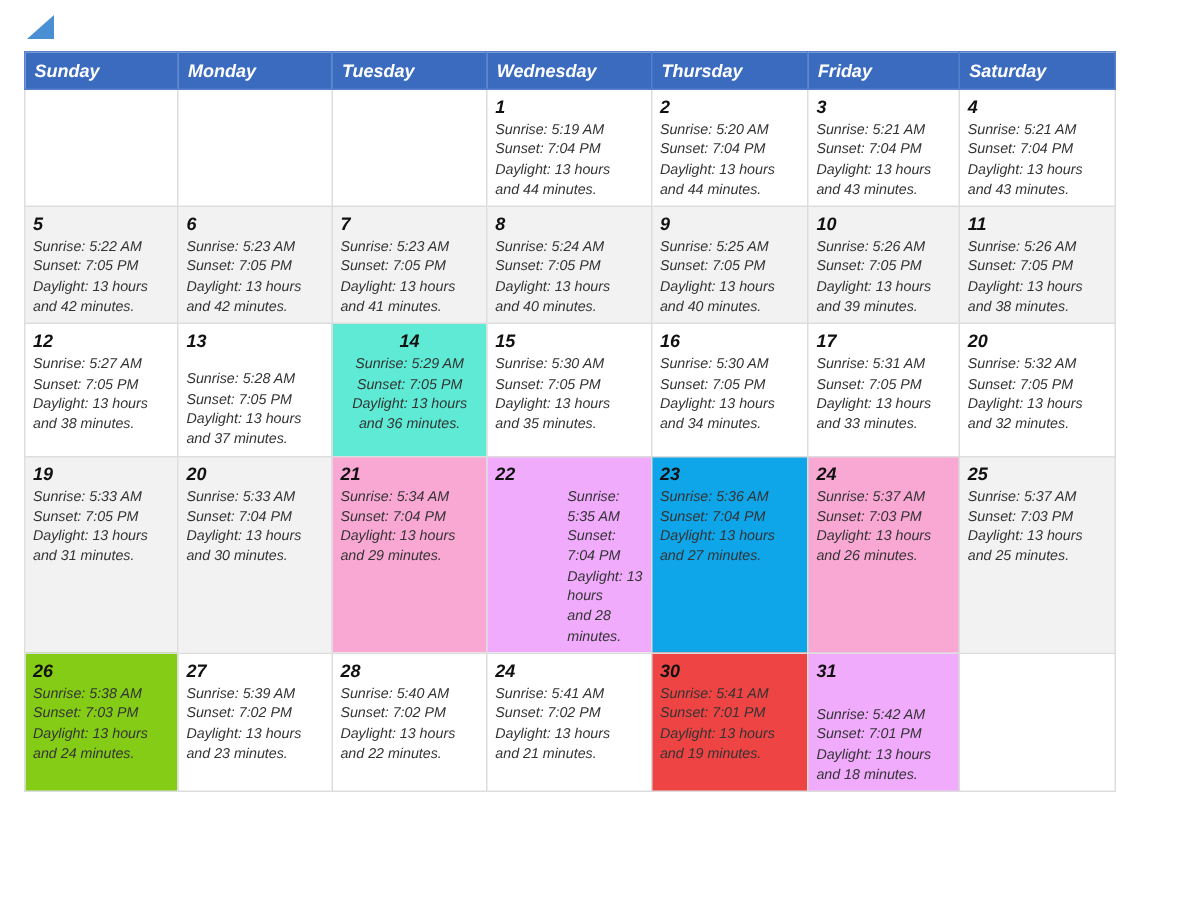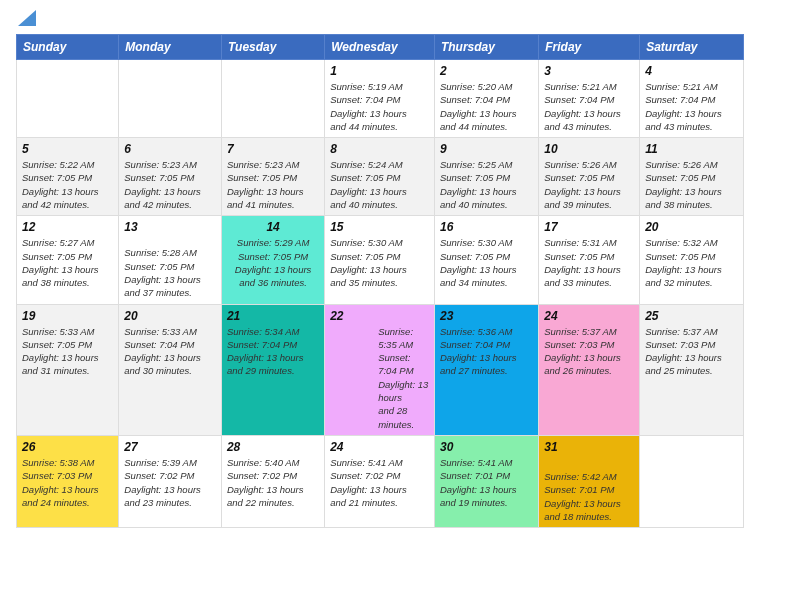--- a/index.html
+++ b/index.html
@@ -268,21 +268,21 @@
 Daylight: 13 hours
 and 31 minutes.</div>
           </td>
           <td style="background: rgb(242, 242, 242);">
             <span class="day-num">20</span>
             <div class="day-info" style="white-space: pre-line;">Sunrise: 5:33 AM
 Sunset: 7:04 PM
 Daylight: 13 hours
 and 30 minutes.</div>
           </td>
-          <td style="background: #14b8a6;">
+          <td style="background: #f9a8d4;">
             <span class="day-num">21</span>
             <div class="day-info" style="white-space: pre-line;">Sunrise: 5:34 AM
 Sunset: 7:04 PM
 Daylight: 13 hours
 and 29 minutes.</div>
           </td>
           <td style="background: #f0abfc;">
             <span class="day-num">22</span>
             <div class="day-info" style="white-space: pre-line; margin-left: 48px;">Sunrise: 5:35 AM
 Sunset: 7:04 PM
@@ -305,21 +305,21 @@
           </td>
           <td style="background: rgb(242, 242, 242);">
             <span class="day-num">25</span>
             <div class="day-info" style="white-space: pre-line;">Sunrise: 5:37 AM
 Sunset: 7:03 PM
 Daylight: 13 hours
 and 25 minutes.</div>
           </td>
         </tr>
         <tr>
-          <td style="background: #fde047;">
+          <td style="background: #84cc16;">
             <span class="day-num">26</span>
             <div class="day-info" style="white-space: pre-line;">Sunrise: 5:38 AM
 Sunset: 7:03 PM
 Daylight: 13 hours
 and 24 minutes.</div>
           </td>
           <td style="background: rgb(255, 255, 255);">
             <span class="day-num">27</span>
             <div class="day-info" style="white-space: pre-line;">Sunrise: 5:39 AM
 Sunset: 7:02 PM
@@ -333,28 +333,28 @@
 Daylight: 13 hours
 and 22 minutes.</div>
           </td>
           <td style="background: rgb(255, 255, 255);">
             <span class="day-num">24</span>
             <div class="day-info" style="white-space: pre-line;">Sunrise: 5:41 AM
 Sunset: 7:02 PM
 Daylight: 13 hours
 and 21 minutes.</div>
           </td>
-          <td style="background: #86efac; margin-top: 40px;">
+          <td style="background: #ef4444; margin-top: 40px;">
             <span class="day-num">30</span>
             <div class="day-info" style="white-space: pre-line;">Sunrise: 5:41 AM
 Sunset: 7:01 PM
 Daylight: 13 hours
 and 19 minutes.</div>
           </td>
-          <td style="background: #eab308;">
+          <td style="background: #f0abfc;">
             <span class="day-num">31</span>
             <div class="day-info" style="white-space: pre-line; margin-top: 16px;">Sunrise: 5:42 AM
 Sunset: 7:01 PM
 Daylight: 13 hours
 and 18 minutes.</div>
           </td>
           <td class="empty"></td>
         </tr>
       </tbody>
   </table>

